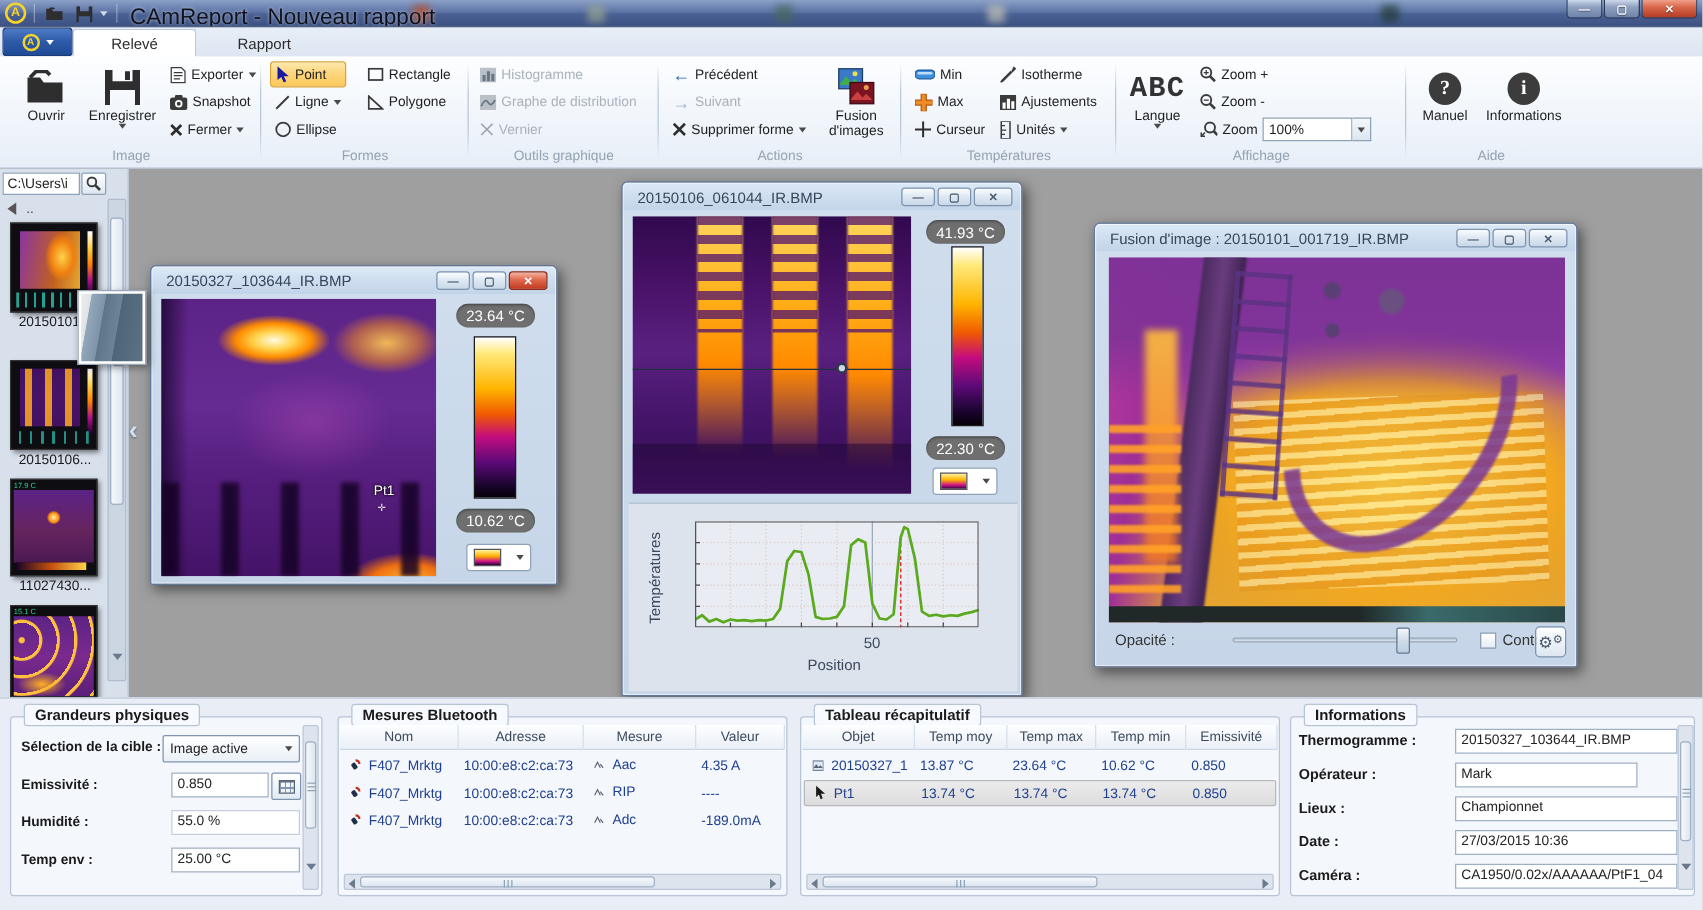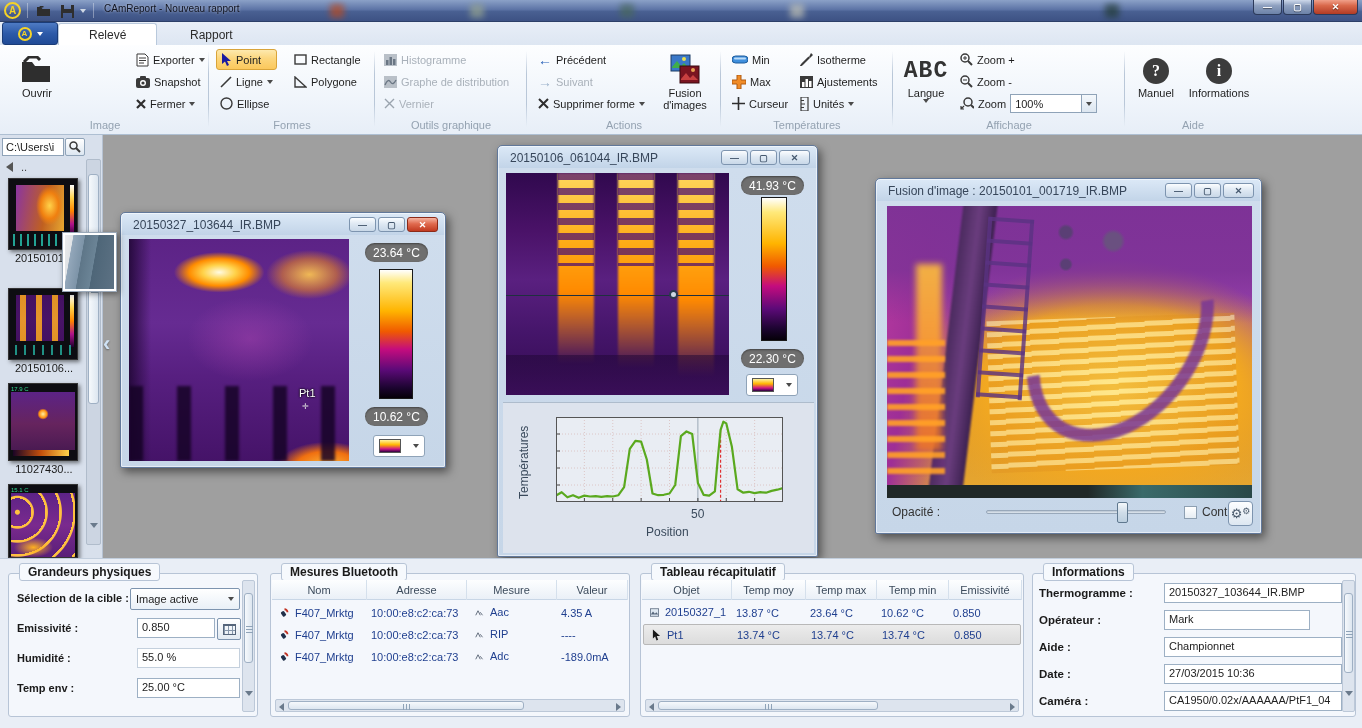--- a/index.html
+++ b/index.html
@@ -10,21 +10,21 @@
 
   
   .titlebar { position:absolute; left:0; top:0; width:1362px; height:22px;
     background:linear-gradient(180deg,#8ba1c7 0%,#5d74a6 45%,#496092 55%,#3d5284 100%);
     border-bottom:1px solid #2c3f68; overflow:hidden; }
   .tb-blob { position:absolute; top:4px; width:14px; height:14px; filter:blur(3px); opacity:.65; border-radius:2px; }
   .app-logo { position:absolute; left:4px; top:2px; width:17px; height:17px; border-radius:50%;
     border:2px solid #f5d327; color:#f5d327; font-weight:bold; font-size:10px; line-height:13px; text-align:center; }
   .qat-sep { position:absolute; top:3px; width:1px; height:15px; background:rgba(255,255,255,.35); }
   .qat-btn { position:absolute; top:2px; width:20px; height:18px; display:flex; align-items:center; justify-content:center; }
-  .tb-title { position:absolute; left:104px; top:3px; font-size:10px; color:#10131f; text-shadow:0 0 3px rgba(255,255,255,.6); }
+  .tb-title { position:absolute; left:104px; top:3px; font-size:18px; color:#10131f; text-shadow:0 0 3px rgba(255,255,255,.6); }
   .win-controls { position:absolute; right:4px; top:0; display:flex; }
   .cap-btn { height:15px; margin-left:1px; border:1px solid #2c3a5a; border-top:none; border-radius:0 0 4px 4px;
     background:linear-gradient(180deg,#cdd8ea,#8fa1c0 40%,#6c82a8); display:flex; align-items:center; justify-content:center;
     color:#fff; font-size:9px; font-weight:bold; text-shadow:0 1px 1px rgba(0,0,0,.5); }
   .cap-min,.cap-max { width:29px; }
   .cap-close-main { width:45px; background:linear-gradient(180deg,#f0a08a,#d9684b 40%,#b23b24); }
 
   
   .tabrow { position:absolute; left:0; top:22px; width:1362px; height:24px;
     background:linear-gradient(180deg,#e8eef7,#dde6f2); border-bottom:1px solid #c6d3e2; }
@@ -251,20 +251,30 @@
 
     <div class="grp" style="left:4px;width:202px">
       <div class="bigbtn" style="left:4px">
         <span class="bicon">
           <svg width="34" height="28" viewBox="0 0 34 28">
               <path d="M2 6 h10 l3 4 h15 v16 H2 Z" fill="#2e2e2e"></path>
               <path d="M4 6 l5-5 h8 l3 3" fill="none" stroke="#2e2e2e" stroke-width="3"></path>
             </svg>
         </span>
         <span class="blabel">Ouvrir</span>
+      </div>
+      <div class="bigbtn" style="left:62px;width:64px">
+        <span class="bicon">
+          <svg width="28" height="28" viewBox="0 0 28 28">
+              <path d="M0 0 h28 v28 h-28 Z M6 0 h16 v9 h-16 Z M4 16 h20 v12 h-20 Z" fill="#2e2e2e" fill-rule="evenodd"></path>
+              <rect x="16" y="1" width="4" height="7" fill="#2e2e2e"></rect>
+            </svg>
+        </span>
+        <span class="blabel">Enregistrer</span>
+        <span class="caret"></span>
       </div>
       <div class="smallcol" style="left:128px">
         <div class="smallbtn">
           <svg width="13" height="14" viewBox="0 0 13 14">
               <path d="M1 1 h8 l3 3 v9 H1 Z" fill="#fff" stroke="#3a3a3a"></path>
               <path d="M3 5h7M3 7.5h7M3 10h5" stroke="#3a3a3a"></path>
             </svg>
           <span>Exporter</span>
           <span class="caret"></span>
         </div>
@@ -824,21 +834,21 @@
         <div class="abs" style="right:3px;top:3px;width:0;height:0;border-top:4px solid transparent;border-bottom:4px solid transparent;border-left:5px solid #6a7a8c"></div>
       </div>
     </div>
 
     <div class="gbox" style="left:1032px;top:14px;width:324px;height:144px">
       <div class="gtitle">Informations</div>
       <div class="info-label" style="left:6px;top:13px">Thermogramme :</div>
       <div class="field" style="left:131px;top:9px;width:178px">20150327_103644_IR.BMP</div>
       <div class="info-label" style="left:6px;top:40px">Opérateur :</div>
       <div class="field" style="left:131px;top:36px;width:146px">Mark</div>
-      <div class="info-label" style="left:6px;top:67px">Aide :</div>
+      <div class="info-label" style="left:6px;top:67px">Lieux :</div>
       <div class="field" style="left:131px;top:63px;width:178px">Championnet</div>
       <div class="info-label" style="left:6px;top:94px">Date :</div>
       <div class="field" style="left:131px;top:90px;width:178px">27/03/2015 10:36</div>
       <div class="info-label" style="left:6px;top:121px">Caméra :</div>
       <div class="field" style="left:131px;top:117px;width:178px">CA1950/0.02x/AAAAAA/PtF1_04</div>
       <div class="vscroll" style="left:309px;top:6px;height:132px">
         <div class="abs" style="left:2px;top:3px"><span class="tri-up"></span></div>
         <div class="sb-thumbtrack" style="top:12px;height:80px;width:9px">
           <div class="grip-h" style="top:37px;left:1px"></div>
           <div class="grip-h" style="top:40px;left:1px"></div>

